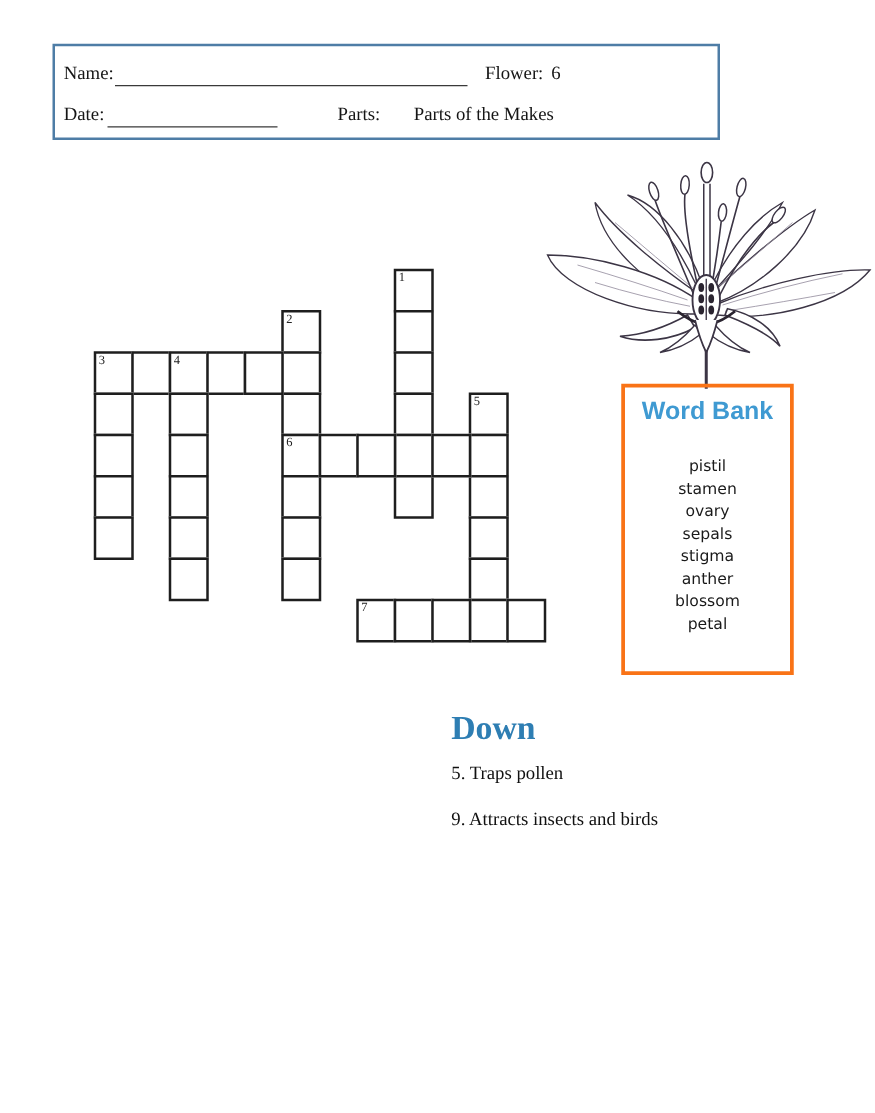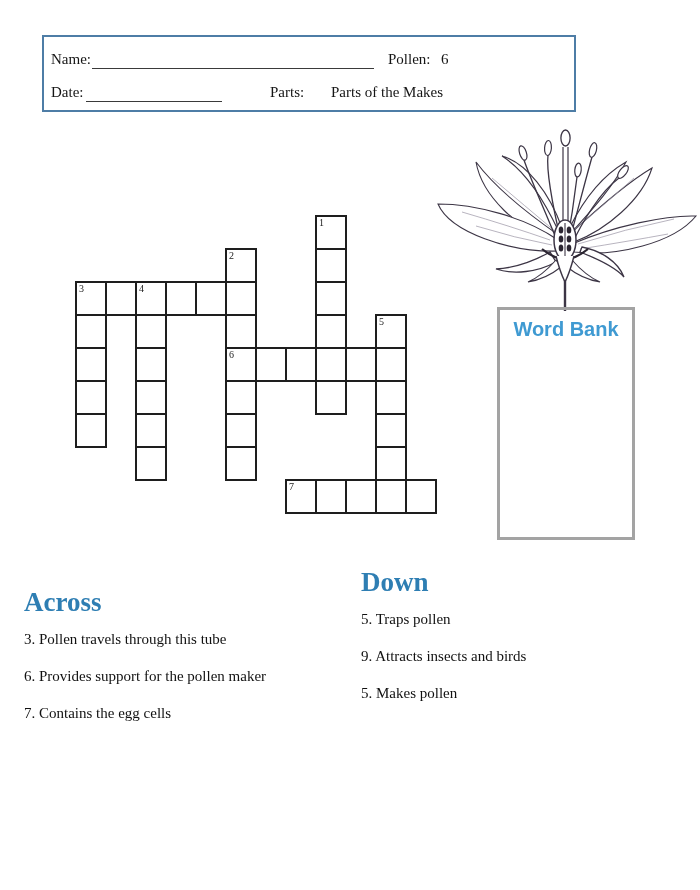--- a/index.html
+++ b/index.html
@@ -24,21 +24,21 @@
   .cw-cell{position:absolute;width:32px;height:35px;box-sizing:border-box;
            border:2px solid #1e1e1e;background:#ffffff;}
   .cw-num{position:absolute;top:0;left:2px;font-family:"Liberation Serif",serif;
           font-size:10px;line-height:11px;color:#222;}
 
   
   .flower{position:absolute;left:430px;top:122px;width:270px;height:190px;}
 
   
   .wordbank{position:absolute;left:497px;top:307px;width:138px;height:233px;
-            border:3px solid #a3a3a3;box-sizing:border-box;text-align:center;background:transparent;}
+            border:3px solid #f97316;box-sizing:border-box;text-align:center;background:transparent;}
   .wb-title{margin-top:8px;font-family:"Liberation Sans",sans-serif;font-weight:bold;
             font-size:20px;color:#3f9ad2;}
   .wb-words{margin-top:23px;font-family:"DejaVu Sans",sans-serif;font-size:12.5px;
             line-height:18px;color:#1a1a1a;}
 
   
   .clues h2{font-family:"Liberation Serif",serif;font-weight:bold;font-size:27px;
             color:#2e7eb3;margin:0 0 14px 0;line-height:28px;}
   .clues{position:absolute;}
   .across{left:24px;top:588px;width:330px;}
@@ -46,21 +46,21 @@
   .clue{font-size:15px;line-height:18px;margin:0 0 19px 0;color:#111;}
 </style>
 </head>
 <body>
 
 <div class="page">
 
   <div class="header-box">
     <span class="lbl-name">Name:</span>
     <span class="line-name"></span>
-    <span class="lbl-grade">Pollen:</span>
+    <span class="lbl-grade">Flower:</span>
     <span class="val-grade">6</span>
     <span class="lbl-date">Date:</span>
     <span class="line-date"></span>
     <span class="lbl-topic">Parts:</span>
     <span class="val-topic">Parts of the Makes</span>
   </div>
 
   <svg class="flower" viewBox="0 0 270 190" fill="none" stroke="#3c3545" stroke-width="1.1">
 
     <path d="M128,108 C112,74 94,48 72,34 C97,41 120,72 132,106 Z" fill="#ffffff"></path>
@@ -179,33 +179,34 @@
       <div class="cw-cell" style="left: 210px; top: 264px;">
         <span class="cw-num">7</span>
       </div>
       <div class="cw-cell" style="left: 240px; top: 264px;"></div>
       <div class="cw-cell" style="left: 270px; top: 264px;"></div>
       <div class="cw-cell" style="left: 330px; top: 264px;"></div>
     </div>
 
   <div class="wordbank">
     <div class="wb-title">Word Bank</div>
+    <div class="wb-words" id="wb-words">
+        <div>pistil</div>
+        <div>stamen</div>
+        <div>ovary</div>
+        <div>sepals</div>
+        <div>stigma</div>
+        <div>anther</div>
+        <div>blossom</div>
+        <div>petal</div>
+      </div>
   </div>
 
-  <div class="clues across">
-    <h2>Across</h2>
-    <div id="across-list">
-        <p class="clue">3. Pollen travels through this tube</p>
-        <p class="clue">6. Provides support for the pollen maker</p>
-        <p class="clue">7. Contains the egg cells</p>
-      </div>
-  </div>
 
   <div class="clues down">
     <h2>Down</h2>
     <div id="down-list">
         <p class="clue">5. Traps pollen</p>
         <p class="clue">9. Attracts insects and birds</p>
-        <p class="clue">5. Makes pollen</p>
       </div>
   </div>
 
 </div>
 
 </body></html>

